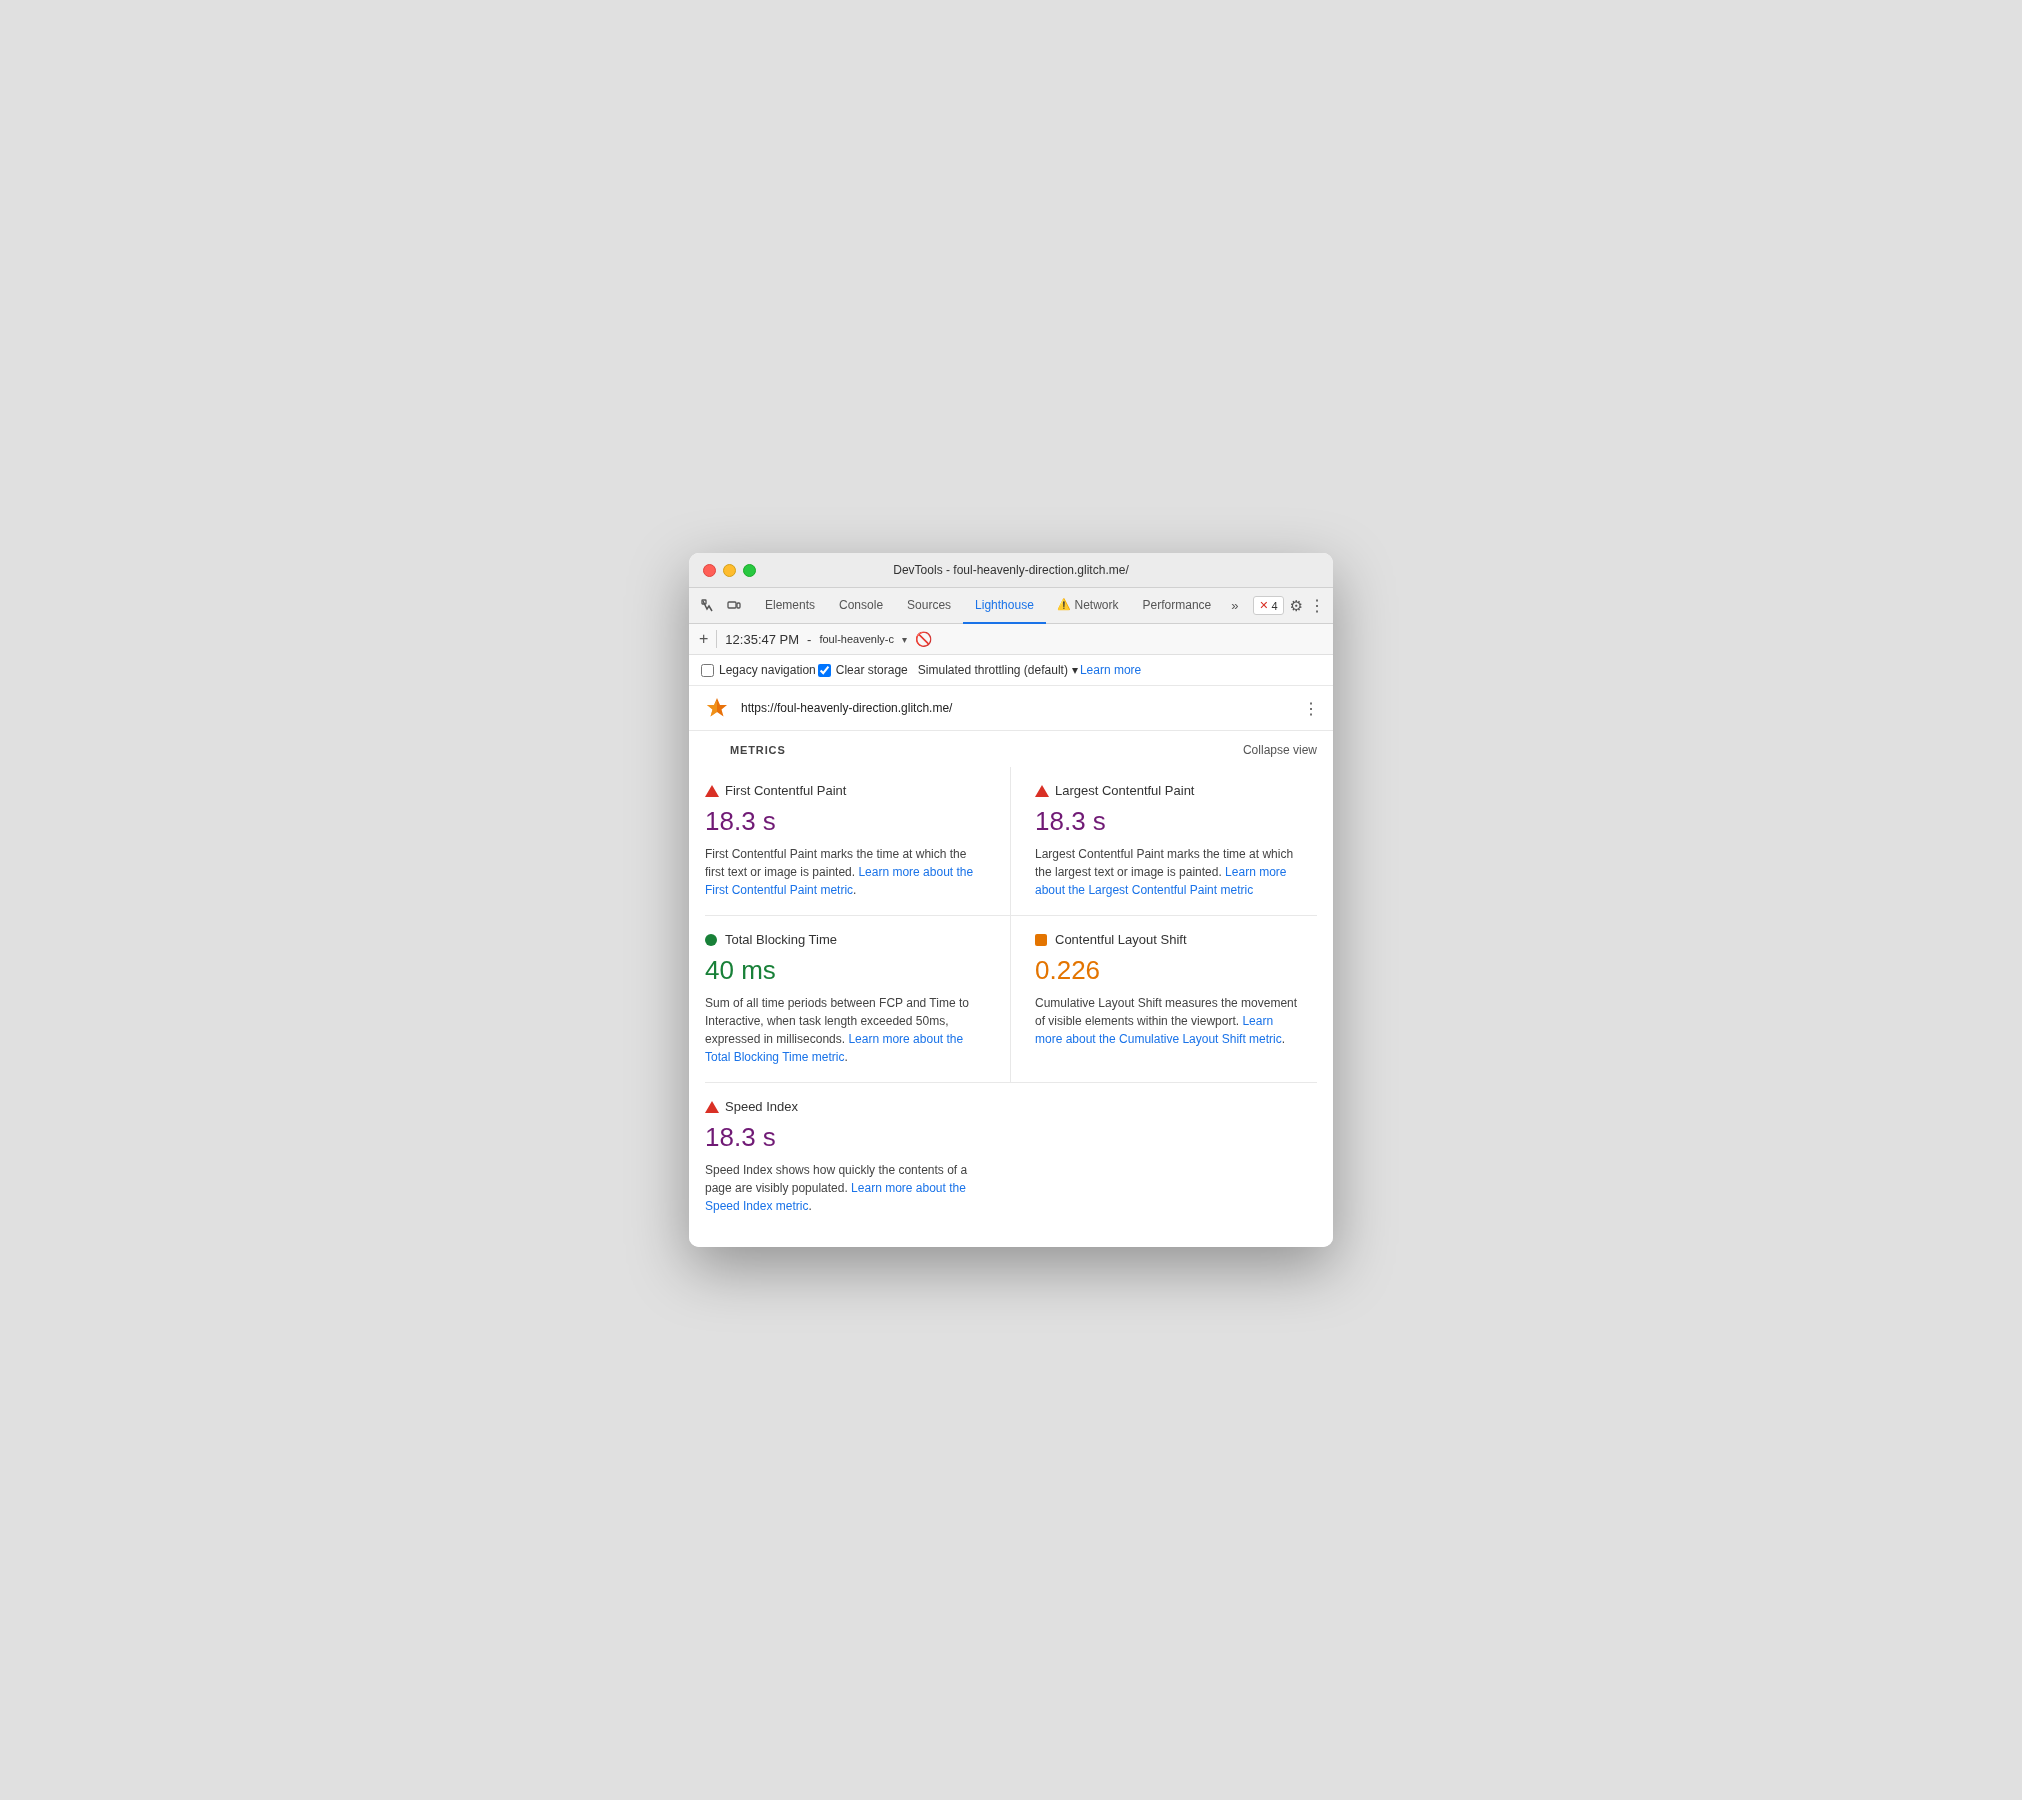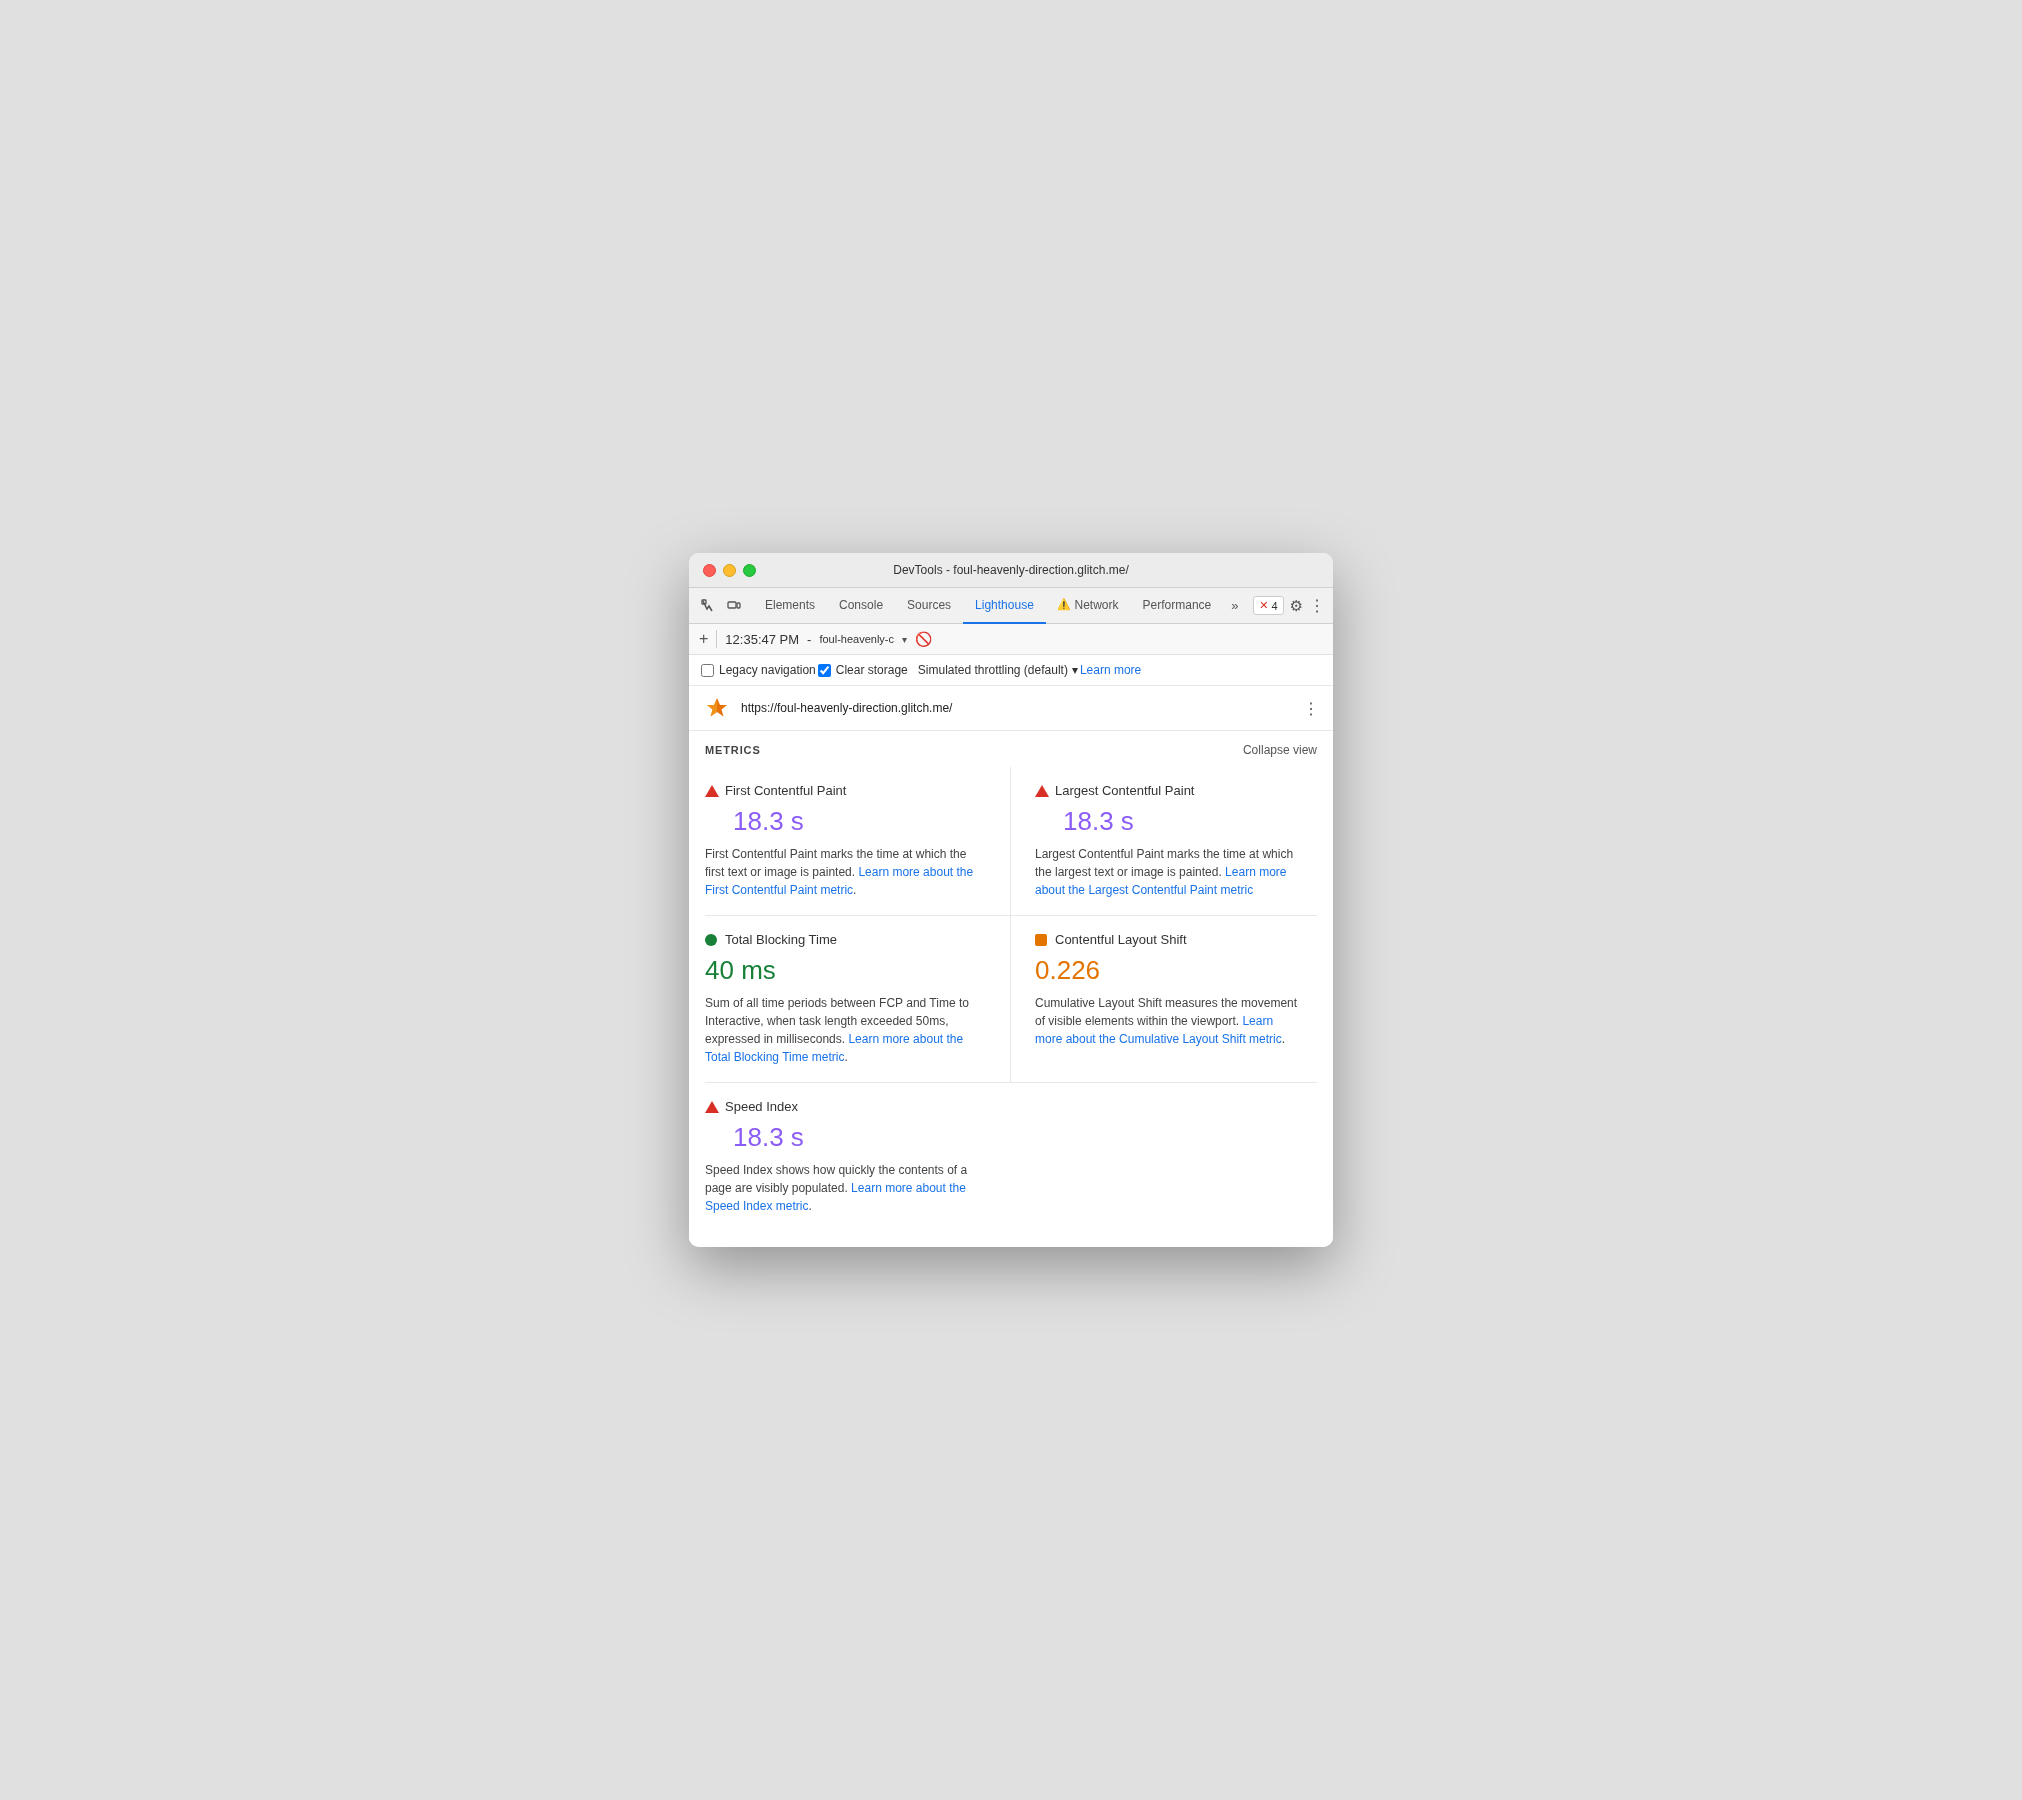--- a/index.html
+++ b/index.html
@@ -246,20 +246,21 @@
       align-items: center;
       justify-content: space-between;
       padding: 12px 0 10px;
     }
     .metrics-label {
       font-size: 11px;
       font-weight: 700;
       color: #444;
       letter-spacing: 0.08em;
       text-transform: uppercase;
+      margin-left: 25px;
     }
     .collapse-view-btn {
       font-size: 12px;
       color: #555;
       cursor: pointer;
     }
 
     
     .metrics-grid {
       display: grid;
@@ -315,21 +316,21 @@
     .metric-name {
       font-size: 13px;
       color: #333;
       font-weight: 400;
     }
     .metric-value {
       font-size: 26px;
       font-weight: 400;
       margin-bottom: 8px;
     }
-    .metric-value.red { color: #8b5cf6; margin-left: 28px; }
+    .metric-value.red { color: #701a75; }
     .metric-value.green { color: #188038; }
     .metric-value.orange { color: #e37400; }
     .metric-desc {
       font-size: 12px;
       color: #444;
       line-height: 1.5;
     }
     .metric-desc a {
       color: #1a73e8;
       text-decoration: none;

